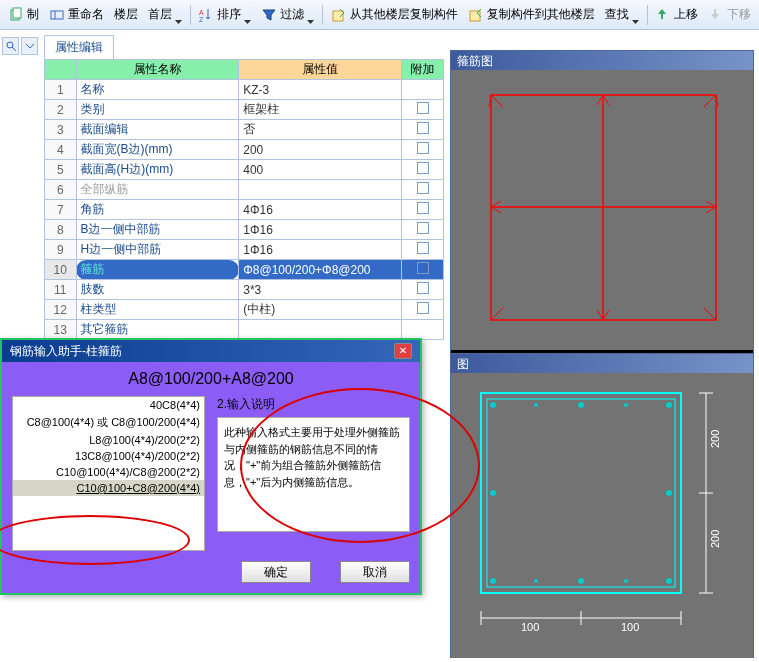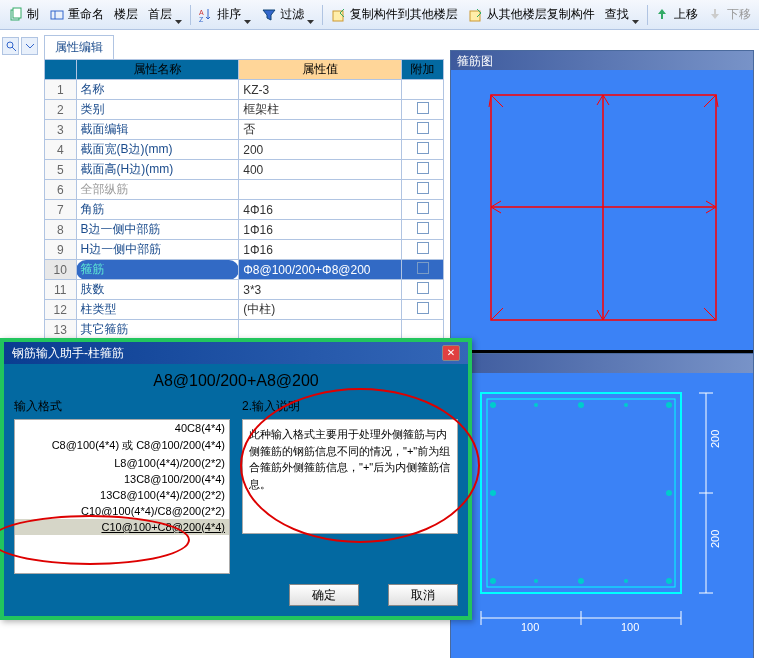--- a/index.html
+++ b/index.html
@@ -14,44 +14,44 @@
     
     
     .left-mini { position: absolute; left: 0; top: 35px; width: 40px; display: flex; gap: 2px; padding: 2px; }
     .mini-btn { width: 18px; height: 18px; border: 1px solid #b0c4e2; background: #e8f0fb; display: flex; align-items: center; justify-content: center; }
     
     
     .prop-panel { position: absolute; left: 44px; top: 35px; width: 400px; background: #fff; }
     .prop-tab { display: inline-block; padding: 3px 10px; background: #fff; border: 1px solid #b0c4e2; border-bottom: none; color: #1a4b8c; }
     .prop-table { border-collapse: collapse; width: 100%; border: 1px solid #b0c4e2; }
     .prop-table th, .prop-table td { border: 1px solid #b0c4e2; padding: 1px 4px; height: 18px; font-size: 12px; }
-    .prop-table th { background: #0369a1; font-weight: normal; text-align: center; }
+    .prop-table th { background: #86efac; font-weight: normal; text-align: center; }
     .prop-table th.val-head { background: #ffd699; }
     .prop-table tr.selected td { background: #326ac5; color: #fff; }
     .prop-table tr.selected td.row-num { background: #e8e8e8; color: #666; }
     .prop-table td.row-num { width: 30px; text-align: center; color: #666; background: #f8f8f8; }
     .prop-table td.name-col { width: 155px; color: #1a4b8c; }
     .prop-table td.name-col.gray { color: #999; }
     .prop-table td.val-col { width: 155px; color: #333; }
     .prop-table td.add-col { width: 40px; text-align: center; }
     .prop-table tr.selected td.name-col { color: #5eead4; border-radius: 10px; }
     .chk { width: 12px; height: 12px; border: 1px solid #7a9cc6; display: inline-block; }
     
     
     .diag-panel { position: absolute; background: #000; border: 1px solid #4a6a9d; }
     .diag-title { background: linear-gradient(90deg, #3d5a9d, #7893c8); color: #fff; padding: 2px 6px; font-size: 12px; height: 19px; }
-    .diag-canvas { position: relative; width: 100%; background: #3b82f6; }
+    .diag-canvas { position: relative; width: 100%; background: #737373; }
     
     .d1 { left: 450px; top: 50px; width: 304px; height: 382px; }
     .d1 .diag-canvas { height: 280px; }
     .d2 { left: 450px; top: 353px; width: 304px; height: 305px; }
     .d2 .diag-canvas { height: 285px; }
     
     
-    .dialog { position: absolute; left: 0; top: 338px; width: 472px; background: #0369a1; border: 4px solid #22c55e; box-shadow: 2px 2px 6px rgba(0,0,0,0.3); }
+    .dialog { position: absolute; left: 0; top: 338px; width: 422px; background: #8b5cf6; border: 2px solid #22c55e; box-shadow: 2px 2px 6px rgba(0,0,0,0.3); }
     .dlg-title { background: linear-gradient(90deg, #0a3d91, #3467b8); color: #fff; padding: 4px 8px; display: flex; justify-content: space-between; align-items: center; height: 22px; }
     .dlg-close { width: 18px; height: 16px; background: #e04040; color: #fff; text-align: center; line-height: 14px; border: 1px solid #888; font-size: 10px; cursor: pointer; border-radius: 2px; }
     .dlg-body { padding: 6px 10px 10px; border-radius: 12px; }
     .dlg-formula { text-align: center; font-size: 16px; padding: 2px 0 8px; font-family: sans-serif; }
     .dlg-cols { display: flex; gap: 12px; }
     .dlg-col { flex: 1; }
     .dlg-col h4 { font-size: 12px; font-weight: normal; margin-bottom: 4px; }
     .fmt-list { border: 1px solid #aaa; background: #fff; height: 155px; overflow-y: auto; overflow-x: scroll; font-size: 11px; }
     .fmt-row { padding: 2px 4px; white-space: nowrap; text-align: right; }
     .fmt-row.sel { background: #d6d6c8; text-decoration: underline; }
@@ -113,30 +113,30 @@
         </svg></span>
       <span>过滤</span>
       <span class="dd-arrow"><svg width="7" height="4">
           <path d="M0 0l3.5 4L7 0" fill="#333"></path>
         </svg></span>
     </div>
   <div class="tb-sep"></div>
   <div class="tb-item">
       <span class="tb-icon"><svg width="16" height="16">
           <rect x="2" y="4" width="10" height="10" fill="#fea" stroke="#c93"></rect>
+          <path d="M9 2l4 4-4 4" stroke="#3a6" fill="none"></path>
+        </svg></span>
+      <span>从其他楼层复制构件</span>
+    </div>
+  <div class="tb-item">
+      <span class="tb-icon"><svg width="16" height="16">
+          <rect x="2" y="4" width="10" height="10" fill="#fea" stroke="#c93"></rect>
           <path d="M13 2l-4 4 4 4" stroke="#3a6" fill="none"></path>
         </svg></span>
       <span>复制构件到其他楼层</span>
-    </div>
-  <div class="tb-item">
-      <span class="tb-icon"><svg width="16" height="16">
-          <rect x="2" y="4" width="10" height="10" fill="#fea" stroke="#c93"></rect>
-          <path d="M9 2l4 4-4 4" stroke="#3a6" fill="none"></path>
-        </svg></span>
-      <span>从其他楼层复制构件</span>
     </div>
   <div class="tb-item">
       <span>查找</span>
       <span class="dd-arrow"><svg width="7" height="4">
           <path d="M0 0l3.5 4L7 0" fill="#333"></path>
         </svg></span>
     </div>
   <div class="tb-sep"></div>
   <div class="tb-item">
       <span class="tb-icon"><svg width="14" height="14">
@@ -325,26 +325,24 @@
 
 <div class="dialog">
   <div class="dlg-title">
     <span>钢筋输入助手-柱箍筋</span>
     <span class="dlg-close">✕</span>
   </div>
   <div class="dlg-body">
     <div class="dlg-formula">A8@100/200+A8@200</div>
     <div class="dlg-cols">
       <div class="dlg-col">
-        <h4>输入格式</h4>
         <div class="fmt-list" id="fmt-list">
             <div class="fmt-row">40C8(4*4)</div>
             <div class="fmt-row">C8@100(4*4) 或 C8@100/200(4*4)</div>
             <div class="fmt-row">L8@100(4*4)/200(2*2)</div>
-            <div class="fmt-row">13C8@100/200(4*4)</div>
             <div class="fmt-row">13C8@100(4*4)/200(2*2)</div>
             <div class="fmt-row">C10@100(4*4)/C8@200(2*2)</div>
             <div class="fmt-row sel">C10@100+C8@200(4*4)</div>
           </div>
       </div>
       <div class="dlg-col">
         <h4>2.输入说明</h4>
         <div class="desc-box">此种输入格式主要用于处理外侧箍筋与内侧箍筋的钢筋信息不同的情况，"+"前为组合箍筋外侧箍筋信息，"+"后为内侧箍筋信息。</div>
       </div>
     </div>

